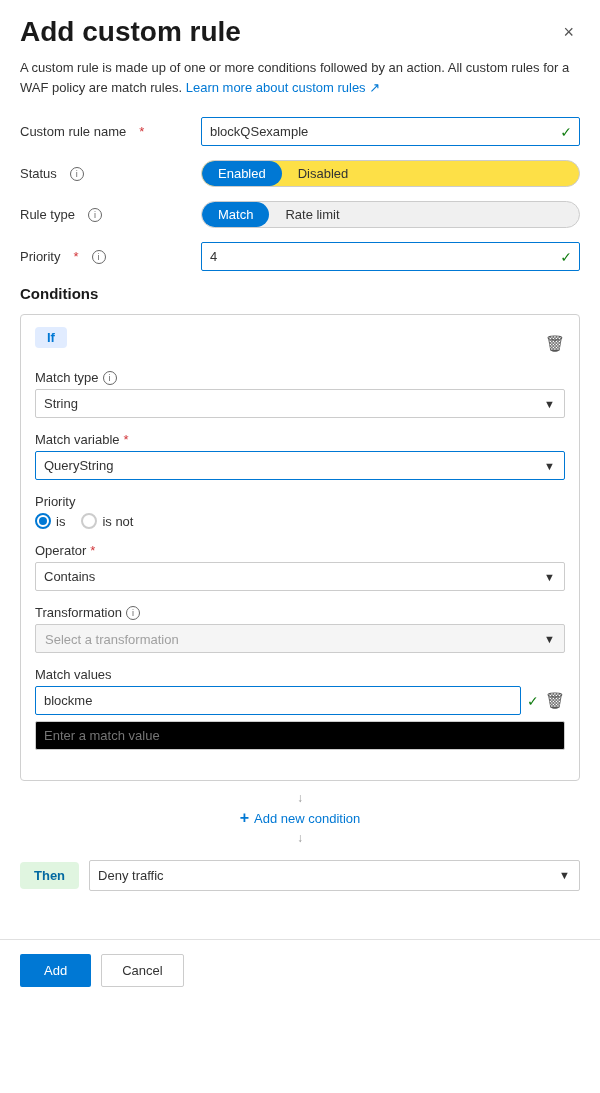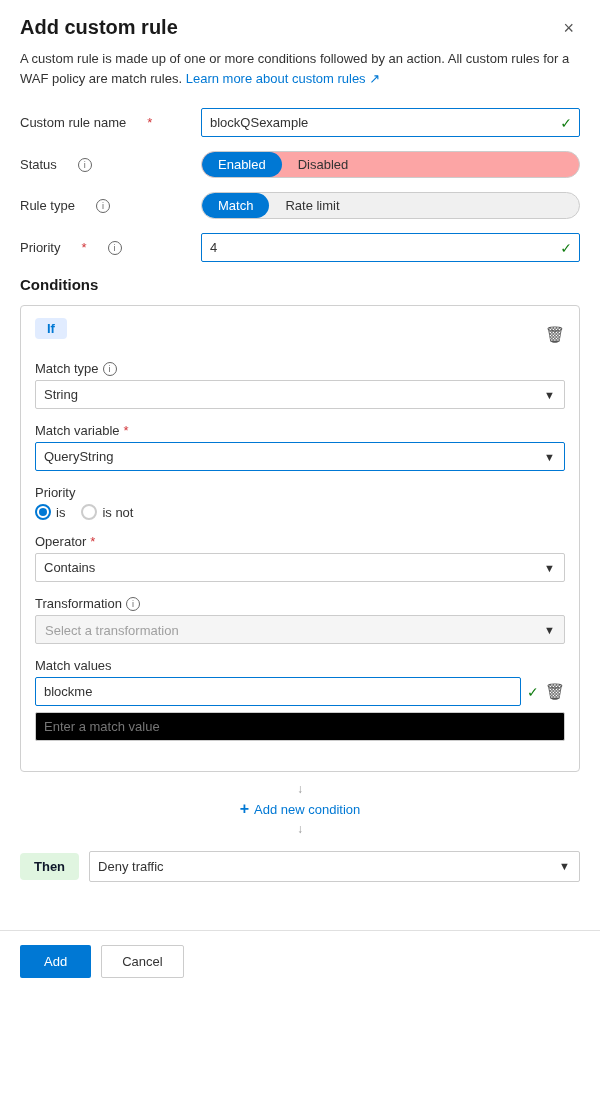--- a/index.html
+++ b/index.html
@@ -19,21 +19,21 @@
       position: relative;
     }
     .dialog-header {
       display: flex;
       justify-content: space-between;
       align-items: center;
       padding: 16px 20px 10px 20px;
       border-bottom: none;
     }
     .dialog-title {
-      font-size: 20px;
+      font-size: 28px;
       font-weight: 600;
       color: #1a1a1a;
     }
     .close-btn {
       background: none;
       border: none;
       cursor: pointer;
       font-size: 18px;
       color: #555;
       line-height: 1;
@@ -58,21 +58,21 @@
       align-items: center;
       margin-bottom: 14px;
     }
     .form-label {
       width: 160px;
       min-width: 160px;
       font-size: 13px;
       color: #333;
       display: flex;
       align-items: center;
-      gap: 21px;
+      gap: 13px;
     }
     .required-star { color: #d13438; }
     .info-icon {
       display: inline-flex;
       align-items: center;
       justify-content: center;
       width: 14px;
       height: 14px;
       border: 1px solid #666;
       border-radius: 50%;
@@ -104,21 +104,21 @@
       top: 50%;
       transform: translateY(-50%);
       color: #107c10;
       font-size: 14px;
     }
     .toggle-group {
       display: flex;
       border: 1px solid #ccc;
       border-radius: 20px;
       overflow: hidden;
-      background: #fca5a5;
+      background: #fde047;
       align-items: center;
     }
     .toggle-btn {
       padding: 5px 16px;
       border: none;
       background: transparent;
       font-size: 13px;
       cursor: pointer;
       border-radius: 20px;
       color: #333;
@@ -316,21 +316,21 @@
       color: #0078d4;
     }
     .then-row {
       display: flex;
       align-items: center;
       gap: 10px;
       margin-bottom: 20px;
     }
     .then-badge {
       background: #e0f5e0;
-      color: #0f172a;
+      color: #0369a1;
       font-size: 13px;
       font-weight: 600;
       padding: 6px 14px;
       border-radius: 4px;
       flex-shrink: 0;
     }
     .then-select-wrapper {
       flex: 1;
       position: relative;
     }

